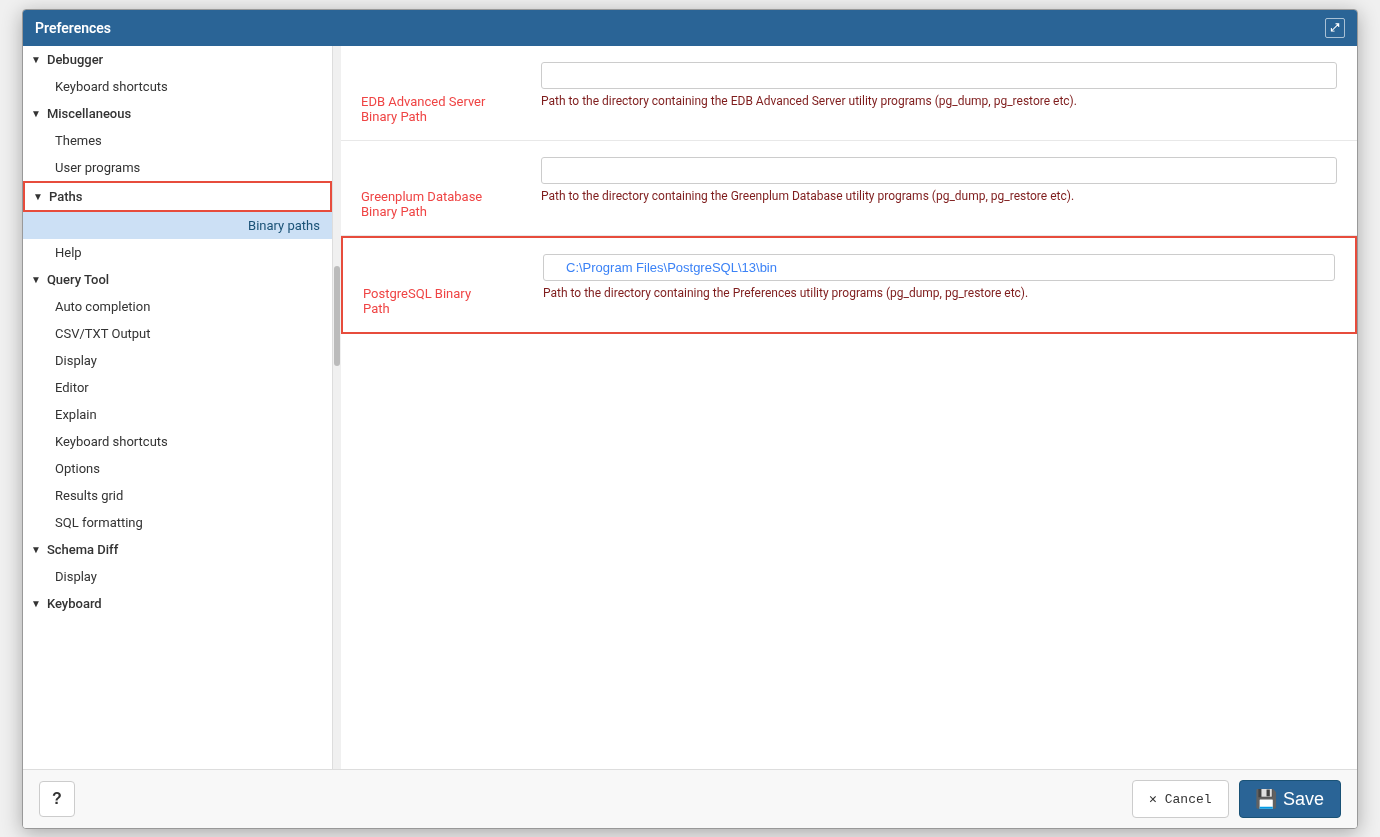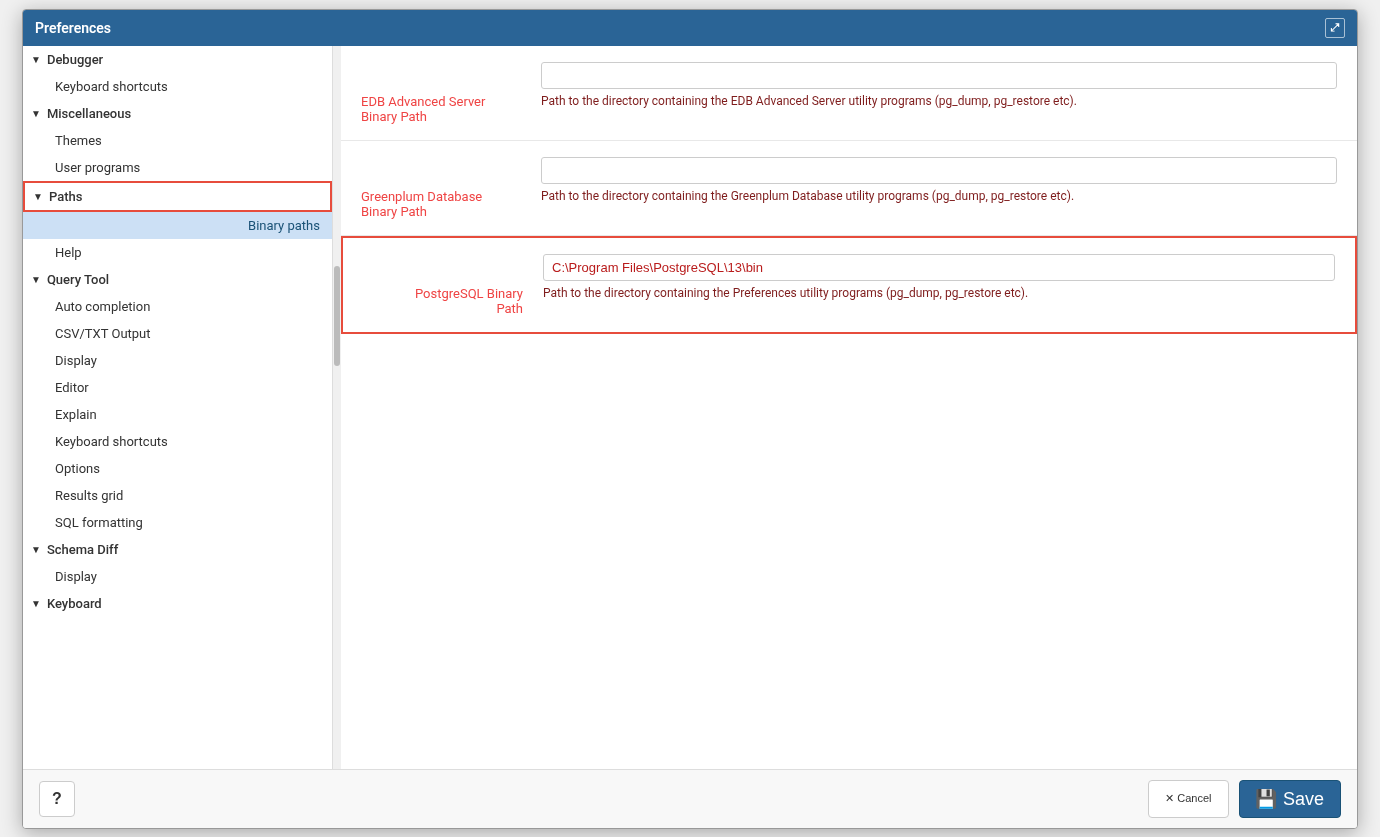--- a/index.html
+++ b/index.html
@@ -108,25 +108,25 @@
       font-weight: 400;
       color: #ef4444;
       padding-top: 4px;
       margin-top: 28px;
     }
     .field-content {
       flex: 1;
     }
     .field-input {
       width: 100%;
-      padding: 5px 8px;
+      padding: 5px 22px;
       border: 1px solid #ccc;
       border-radius: 3px;
       font-size: 13px;
-      color: #b91c1c;
+      color: #3b82f6;
       background: #fff;
     }
     .field-description {
       color: #7f1d1d;
       font-size: 12px;
       margin-top: 4px;
       line-height: 1.4;
     }
     .footer {
       display: flex;
@@ -154,25 +154,26 @@
     .footer-right {
       display: flex;
       gap: 10px;
     }
     .btn-cancel {
       padding: 7px 16px;
       border: 1px solid #ccc;
       border-radius: 4px;
       background: #fff;
       cursor: pointer;
-      font-size: 11px;
+      font-size: 13px;
       color: #333;
       display: flex;
       align-items: center;
       gap: 5px;
+      font-family: Liberation Mono, monospace;
     }
     .btn-save {
       padding: 7px 16px;
       border: 1px solid #1a5276;
       border-radius: 4px;
       background: #2a6496;
       cursor: pointer;
       font-size: 18px;
       color: #fff;
       display: flex;
@@ -293,21 +294,21 @@
           <div class="field-label" style="white-space: pre-line;">EDB Advanced Server
 Binary Path</div>
           <div class="field-content"><input type="text" class="field-input" placeholder="" style=""><div class="field-description">Path to the directory containing the EDB Advanced Server utility programs (pg_dump, pg_restore etc).</div></div>
         </div>
         <div class="field-row">
           <div class="field-label" style="white-space: pre-line;">Greenplum Database
 Binary Path</div>
           <div class="field-content"><input type="text" class="field-input" placeholder="" style=""><div class="field-description">Path to the directory containing the Greenplum Database utility programs (pg_dump, pg_restore etc).</div></div>
         </div>
         <div class="field-row highlighted">
-          <div class="field-label" style="white-space: pre-line; text-align: right;">PostgreSQL Binary
+          <div class="field-label" style="white-space: pre-line;">PostgreSQL Binary
 Path</div>
           <div class="field-content"><input type="text" class="field-input" placeholder="" value="C:\Program Files\PostgreSQL\13\bin" style=""><div class="field-description">Path to the directory containing the Preferences utility programs (pg_dump, pg_restore etc).</div></div>
         </div>
       </div>
   </div>
 
   <div class="footer">
     <button class="help-btn">?</button>
     <div class="footer-right">
       <button class="btn-cancel">✕ Cancel</button>

